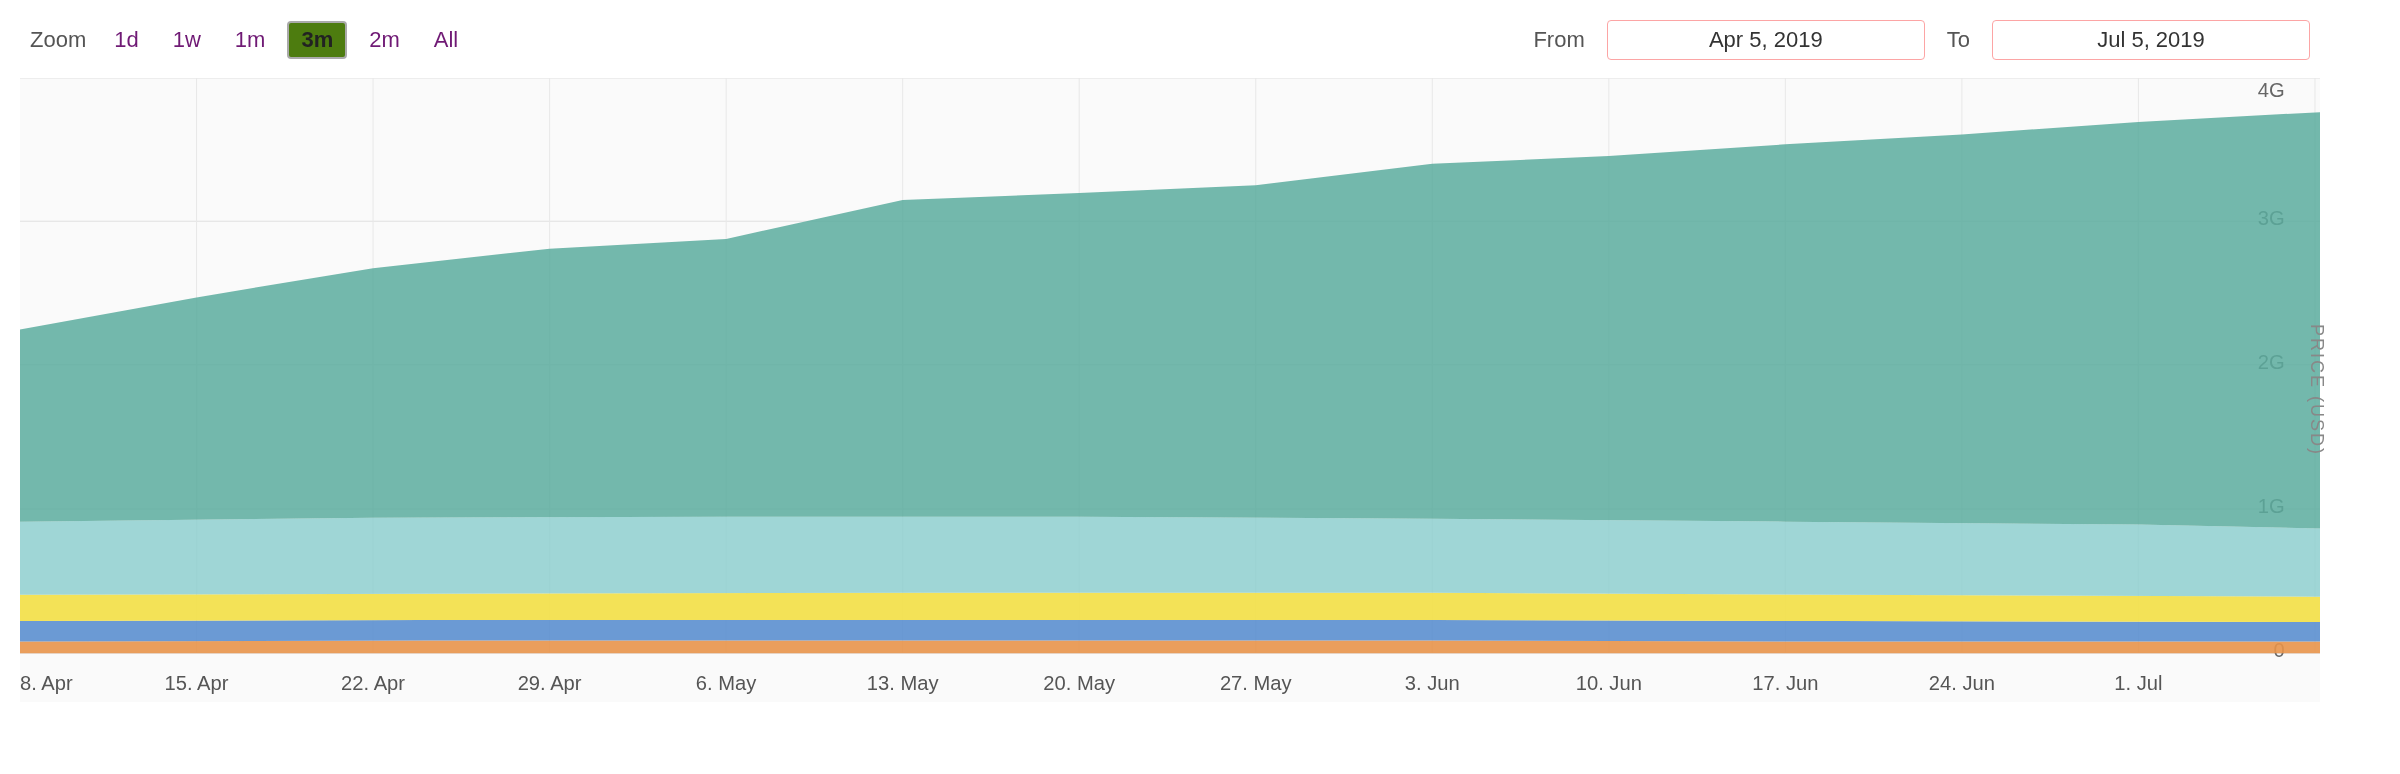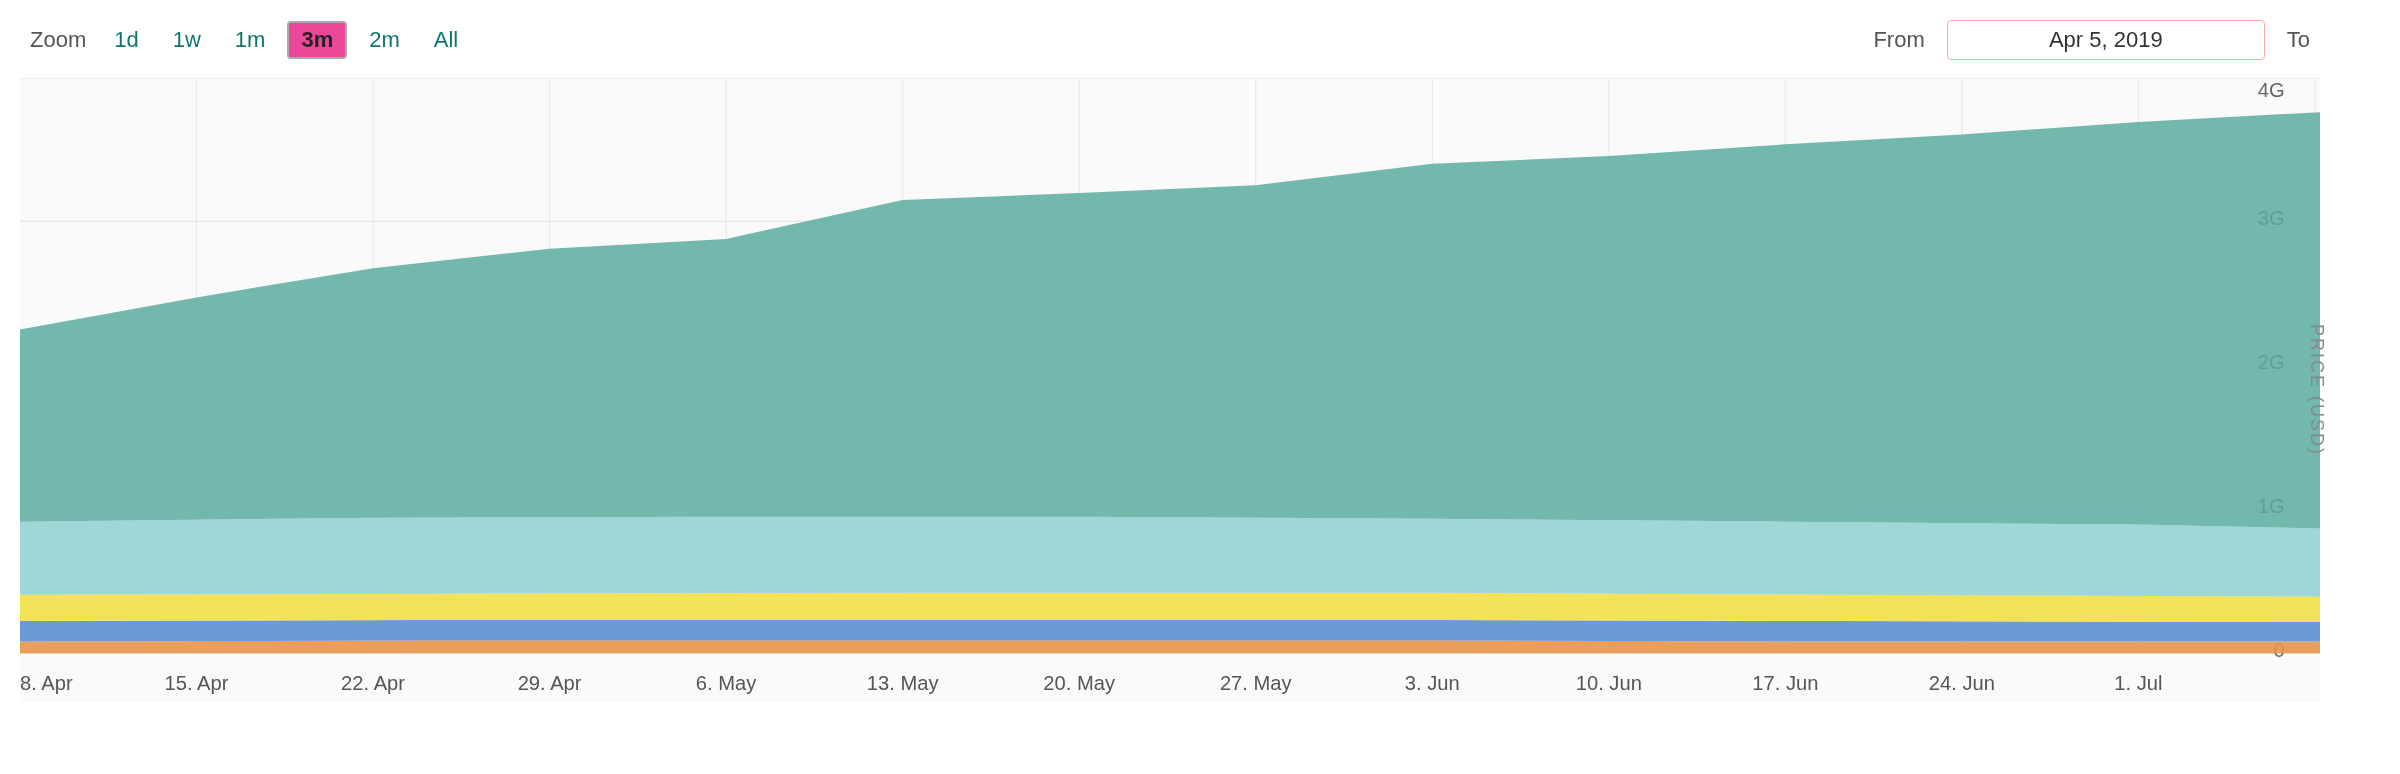--- a/index.html
+++ b/index.html
@@ -34,33 +34,33 @@
     }
 
     .zoom-label {
       font-size: 22px;
       color: #555;
       margin-right: 6px;
     }
 
     .zoom-btn {
       font-size: 22px;
-      color: #0f766e;
+      color: #701a75;
       padding: 4px 12px;
       border: none;
       background: none;
       cursor: pointer;
       border-radius: 4px;
     }
 
     .zoom-btn.active {
       border: 2px solid #aaa;
       color: #222;
       font-weight: 600;
-      background: #ec4899;
+      background: #4d7c0f;
     }
 
     .date-range-section {
       display: flex;
       align-items: center;
       gap: 22px;
     }
 
     .date-label {
       font-size: 22px;
@@ -107,20 +107,21 @@
       <button class="zoom-btn">1w</button>
       <button class="zoom-btn">1m</button>
       <button class="zoom-btn active">3m</button>
       <button class="zoom-btn">2m</button>
       <button class="zoom-btn">All</button>
     </div>
     <div class="date-range-section">
       <span class="date-label">From</span>
       <input class="date-input" type="text" value="Apr 5, 2019" style="">
       <span class="date-label">To</span>
+      <input class="date-input" type="text" value="Jul 5, 2019" style="">
     </div>
   </div>
 
   <div class="chart-area">
     <div class="chart-svg-wrapper">
       <svg class="main-chart" viewBox="0 0 2280 640" preserveAspectRatio="none">
 
         <rect width="2280" height="640" fill="#fafafa"></rect>
 
         <line x1="0" y1="590" x2="2280" y2="590" stroke="#e0e0e0" stroke-width="1"></line>

